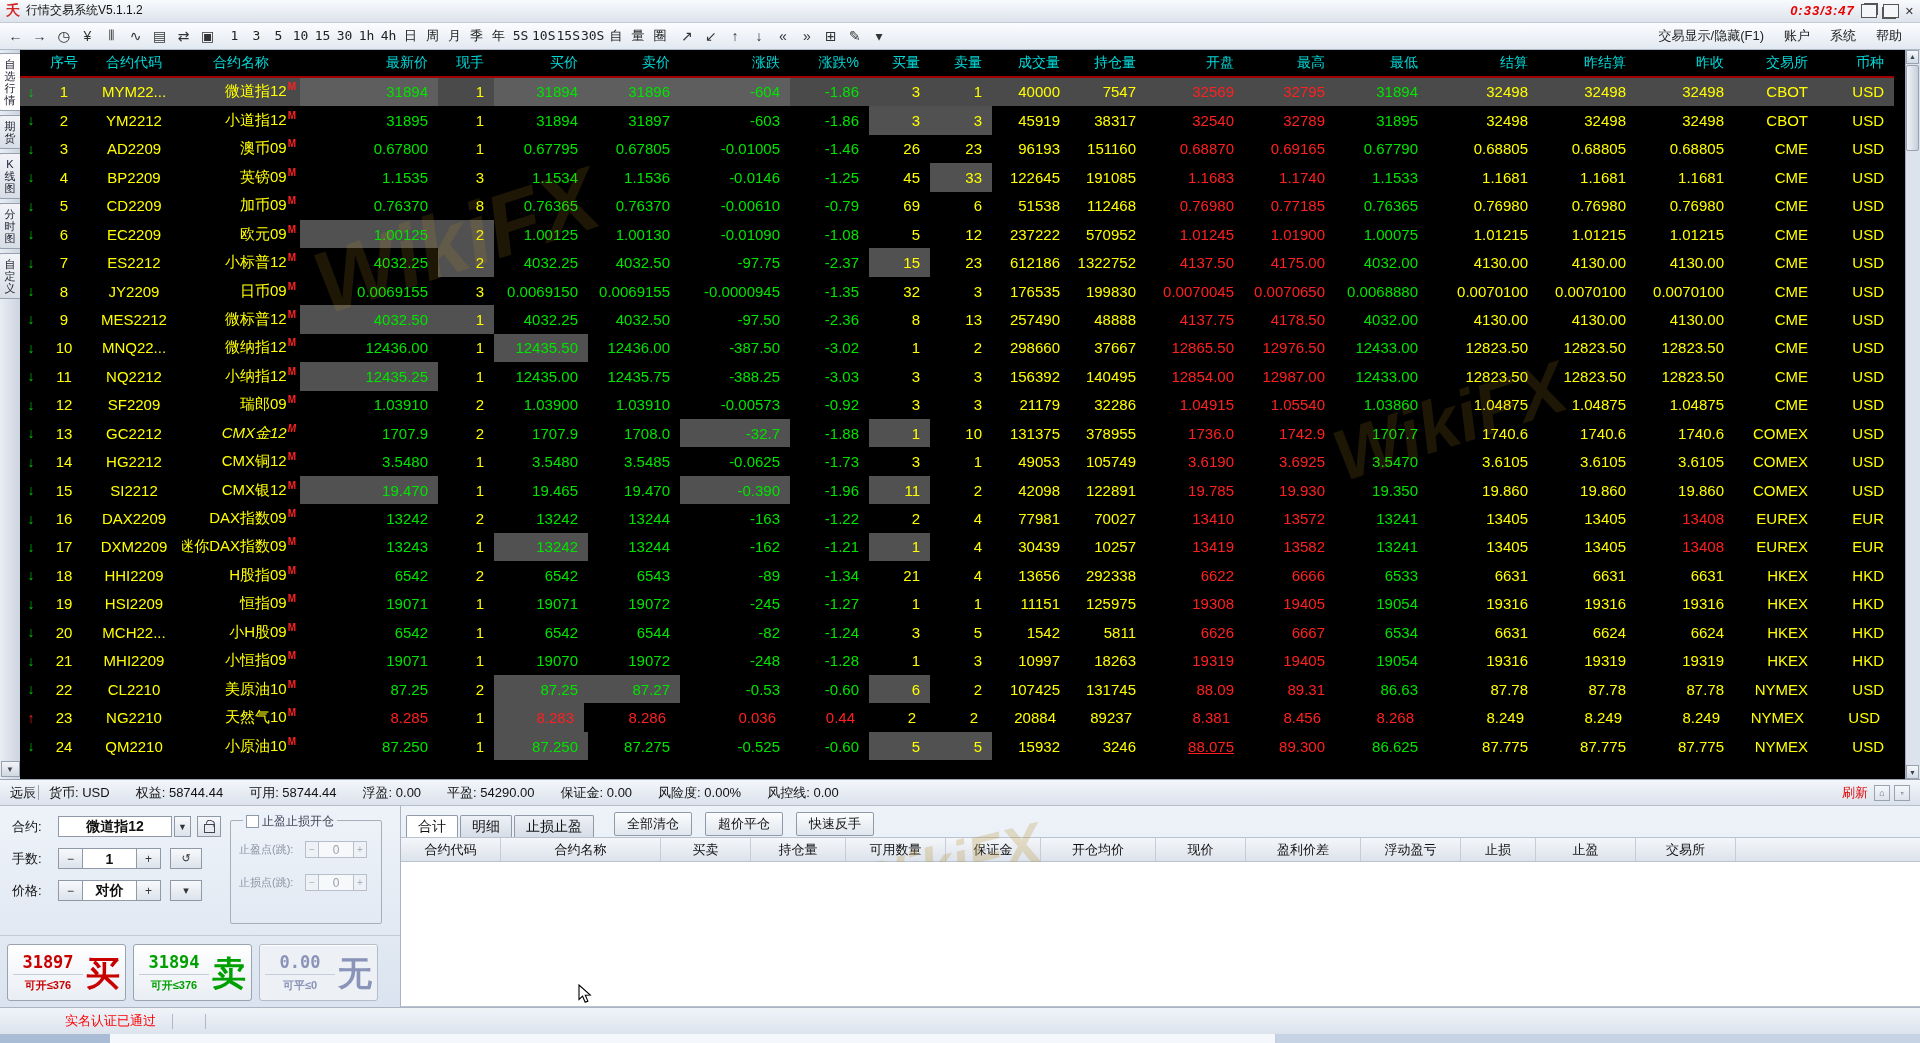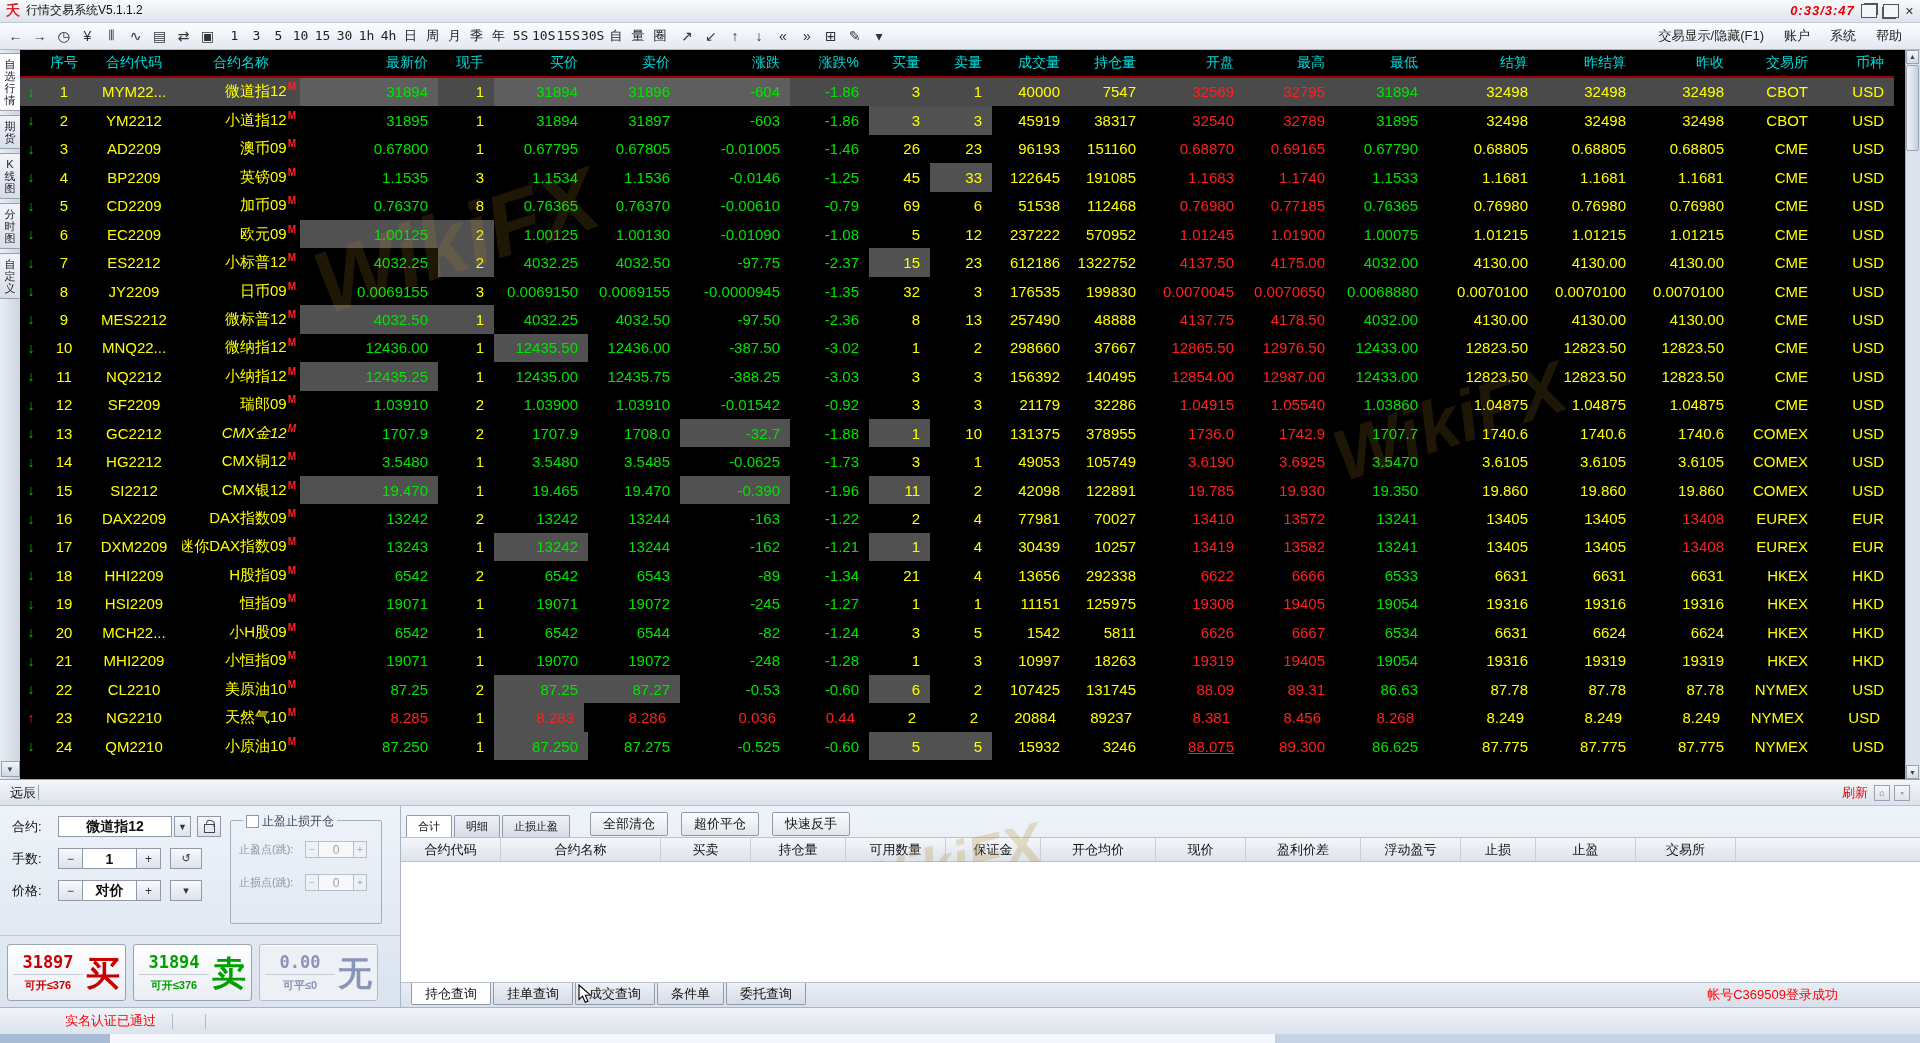--- a/index.html
+++ b/index.html
@@ -119,21 +119,21 @@
   .bb-left{flex:1;text-align:center;}
   .bb-price{font-size:17px;font-weight:bold;border-bottom:1px solid #c6cdd8;padding-bottom:2px;font-family:"DejaVu Sans Mono",monospace;}
   .bb-cap{font-size:11px;font-weight:bold;padding-top:3px;}
   .bb-char{font-size:34px;line-height:1;margin-left:3px;font-weight:bold;}
   .big-btn.buy{color:#c80000;}
   .big-btn.sell{color:#00a000;}
   .big-btn.flat{color:#8a93b8;background:#edf0f5;border-color:#b5bcc9;}
 
   .tp-right{flex:1;display:flex;flex-direction:column;min-width:0;}
   .pos-top{height:27px;display:flex;align-items:flex-end;padding:4px 6px 0 5px;gap:2px;}
-  .ptab{height:21px;padding:0 11px;font-size:11px;display:flex;align-items:center;color:#111;
+  .ptab{height:21px;padding:0 11px;font-size:14px;display:flex;align-items:center;color:#111;
     border:1px solid #8f99a7;border-bottom:none;background:linear-gradient(#eef1f6,#d6dde7);border-radius:2px 2px 0 0;}
   .ptab.active{background:#fff;}
   .pbtn{height:22px;padding:0 12px;font-size:13px;color:#111;border:1px solid #8f99a7;border-radius:2px;
     background:linear-gradient(#fbfcfd,#e0e6ee);margin-left:11px;display:flex;align-items:center;margin-bottom:1px;}
   .pbtn.first{margin-left:18px;}
   .pos-header{height:23px;display:flex;background:linear-gradient(#f4f6f9,#dde3ec);
     border-top:1px solid #b9c2cf;border-bottom:1px solid #b9c2cf;align-items:stretch;}
   .ph-cell{font-size:13px;color:#111;border-right:1px solid #c6cdd8;display:flex;align-items:center;
     justify-content:center;box-sizing:border-box;white-space:nowrap;}
   .pos-body{flex:1;background:#fff;border-bottom:1px solid #b9c2cf;position:relative;}
@@ -538,21 +538,21 @@
             </div>
             <div class="trow">
               <span class="td cen arrow-dn" style="width: 22px;">↓</span>
               <span class="td cen t-yellow" style="width: 44px;">12</span>
               <span class="td cen t-yellow" style="width: 96px;">SF2209</span>
               <span class="td t-yellow" style="width: 118px; padding-right: 4px;">瑞郎09<sup class="m">M</sup></span>
               <span class="td t-green" style="width: 138px;">1.03910</span>
               <span class="td t-yellow" style="width: 56px;">2</span>
               <span class="td t-green" style="width: 94px;">1.03900</span>
               <span class="td t-green" style="width: 92px;">1.03910</span>
-              <span class="td t-green" style="width: 110px;">-0.01542</span>
+              <span class="td t-green" style="width: 110px;">-0.00573</span>
               <span class="td t-green" style="width: 79px;">-0.92</span>
               <span class="td t-yellow" style="width: 61px;">3</span>
               <span class="td t-yellow" style="width: 62px;">3</span>
               <span class="td t-yellow" style="width: 78px;">21179</span>
               <span class="td t-yellow" style="width: 76px;">32286</span>
               <span class="td t-red" style="width: 98px;">1.04915</span>
               <span class="td t-red" style="width: 91px;">1.05540</span>
               <span class="td t-green" style="width: 93px;">1.03860</span>
               <span class="td t-yellow" style="width: 110px;">1.04875</span>
               <span class="td t-yellow" style="width: 98px;">1.04875</span>
@@ -854,20 +854,30 @@
           <div class="scr-thumb"></div>
           <div class="scr-btn bot">▼</div>
         </div>
       </div>
     </div>
   </div>
 
   <div class="acctbar">
     <span>远辰</span>
     <span class="acct-sep"></span>
+    <span id="acctItems" style="display:flex;">
+        <span class="acct-item">货币: USD</span>
+        <span class="acct-item">权益: 58744.44</span>
+        <span class="acct-item">可用: 58744.44</span>
+        <span class="acct-item">浮盈: 0.00</span>
+        <span class="acct-item">平盈: 54290.00</span>
+        <span class="acct-item">保证金: 0.00</span>
+        <span class="acct-item">风险度: 0.00%</span>
+        <span class="acct-item">风控线: 0.00</span>
+      </span>
     <span class="acct-right">
       <span class="refresh">刷新</span>
       <span class="mini-ico">⌂</span>
       <span class="mini-ico">▫</span>
     </span>
   </div>
 
   <div class="tradearea">
     <div class="wm3" style="left:850px;top:25px;">WikiFX</div>
 
@@ -957,28 +967,20 @@
           <span class="ph-cell" style="width: 95px;">保证金</span>
           <span class="ph-cell" style="width: 115px;">开仓均价</span>
           <span class="ph-cell" style="width: 90px;">现价</span>
           <span class="ph-cell" style="width: 115px;">盈利价差</span>
           <span class="ph-cell" style="width: 100px;">浮动盈亏</span>
           <span class="ph-cell" style="width: 75px;">止损</span>
           <span class="ph-cell" style="width: 100px;">止盈</span>
           <span class="ph-cell" style="width: 100px;">交易所</span>
         </div>
       <div class="pos-body"></div>
-      <div class="bottom-tabs" id="bottomTabs">
-      <div class="btab active">持仓查询</div>
-          <div class="btab">挂单查询</div>
-          <div class="btab">成交查询</div>
-          <div class="btab">条件单</div>
-          <div class="btab">委托查询</div>
-          <span class="login-ok">帐号C369509登录成功</span>
-        </div>
     </div>
   </div>
 
   <div class="statusbar">
     <span class="verify">实名认证已通过</span>
     <span class="sb-sep"></span>
     <span class="sb-sep"></span>
   </div>
 
   <div class="tasksliver">

